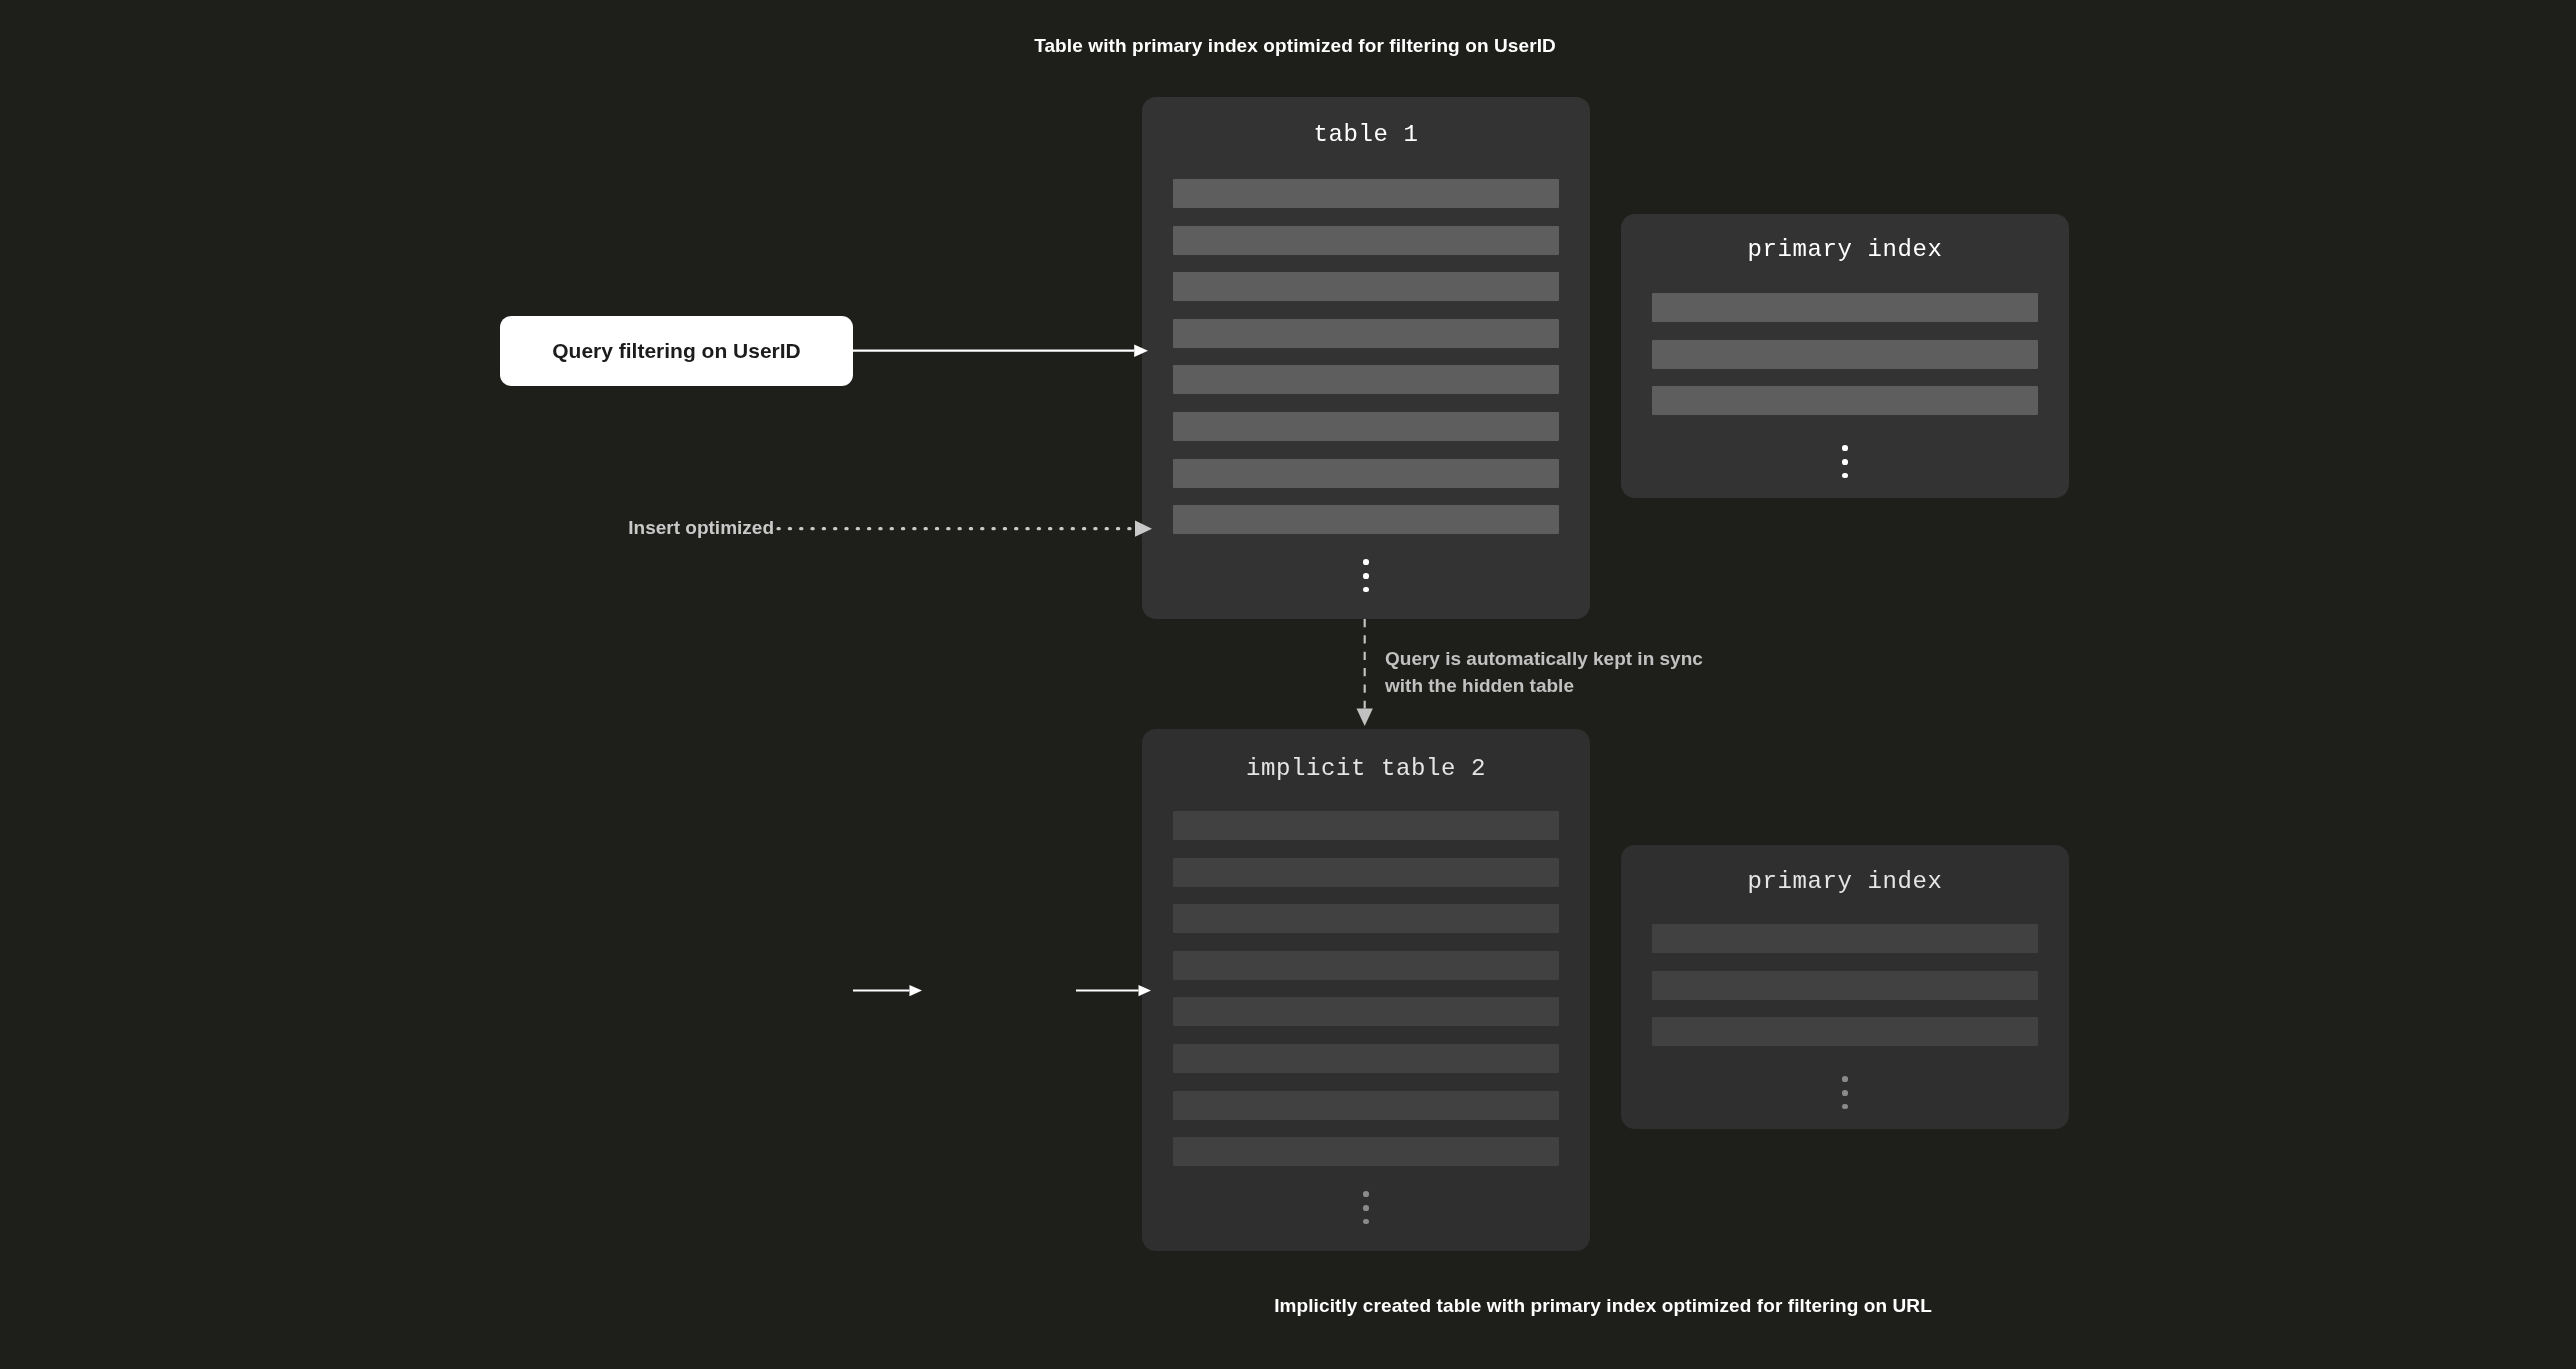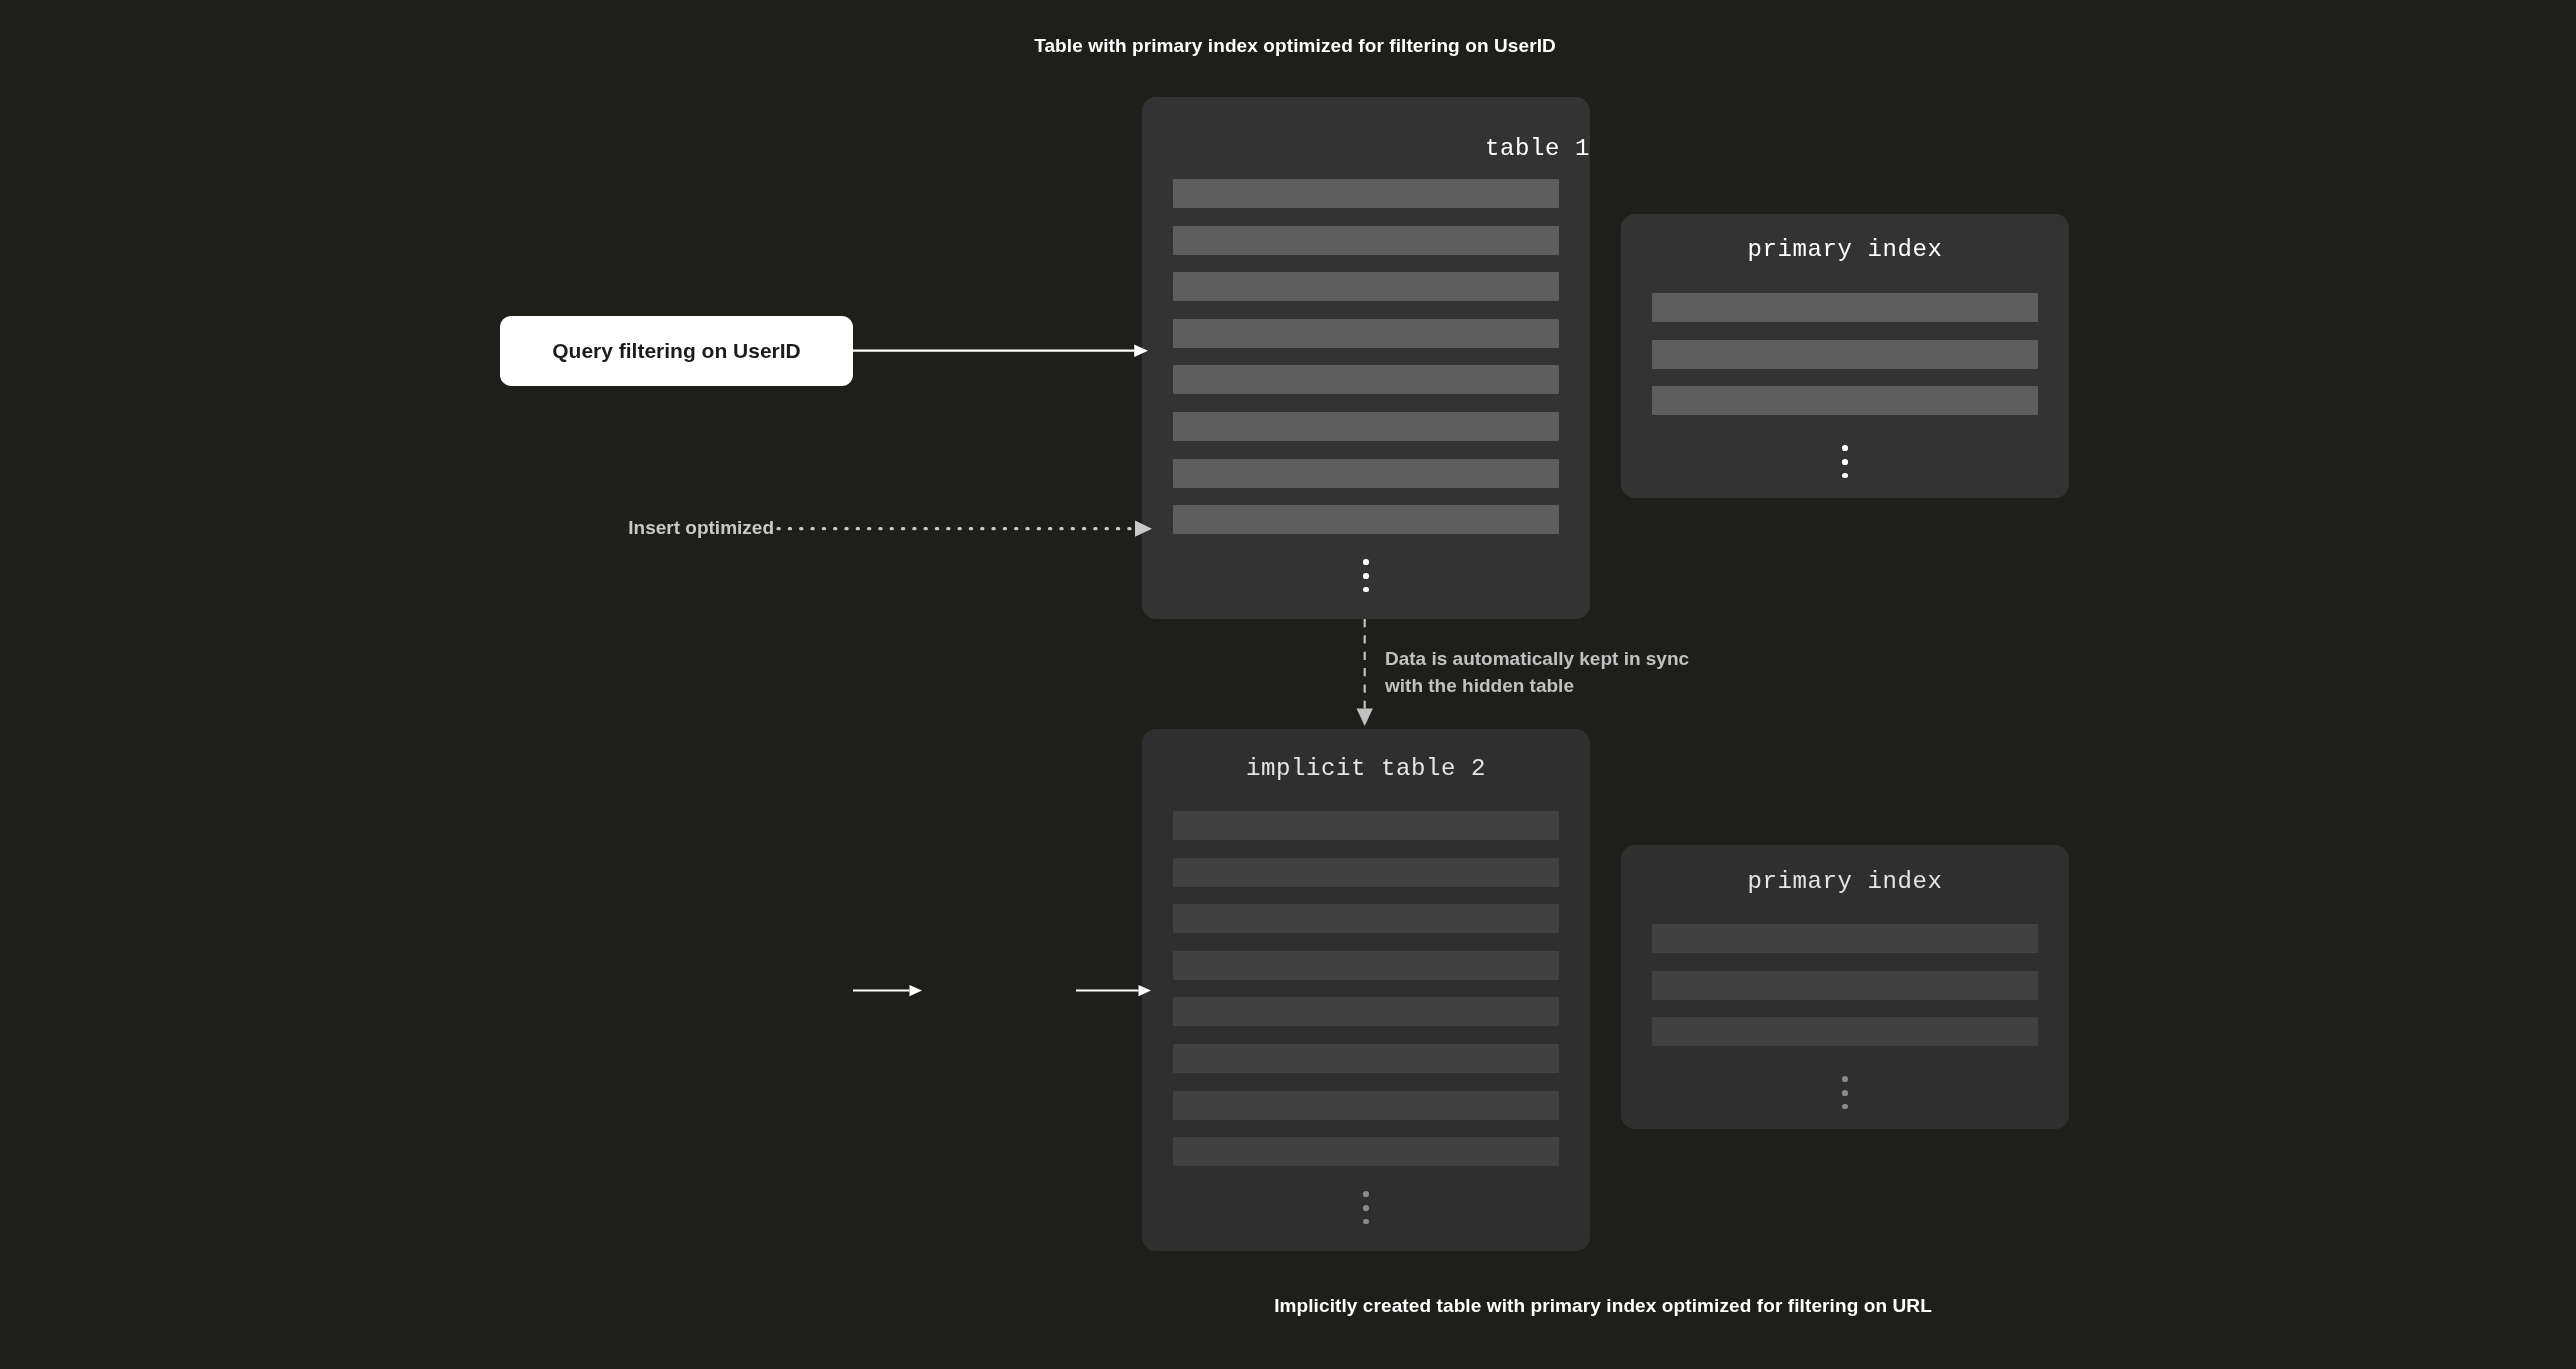--- a/index.html
+++ b/index.html
@@ -99,21 +99,21 @@
   #table-2 .ellipsis { top: 1191px; }
 
   #primary-index-2 { left: 1621px; top: 845px; width: 448px; height: 284px; }
   #primary-index-2 .card-title { top: 868px; }
   #primary-index-2 .rows { top: 924px; padding: 0 31px; }
   #primary-index-2 .row  { margin-bottom: 17.6px; }
   #primary-index-2 .ellipsis { top: 1076px; }
 
   
   .card > .card-title, .card > .rows, .card > .ellipsis { position: absolute; }
-  #table-1 > .card-title { top: 38px; text-align: right; }
+  #table-1 > .card-title { top: 24px; }
   #table-1 > .rows       { top: 82px; }
   #table-1 > .ellipsis   { top: 462px; }
 
   #primary-index-1 > .card-title { top: 22px; }
   #primary-index-1 > .rows       { top: 79px; }
   #primary-index-1 > .ellipsis   { top: 231px; }
 
   #table-2 > .card-title { top: 26.4px; }
   #table-2 > .rows       { top: 82px; }
   #table-2 > .ellipsis   { top: 462px; }
@@ -281,21 +281,21 @@
       <polygon points="568,4 595,17 568,30" fill="#c9c9c9"></polygon>
     </svg>
   </div>
 
   <div class="conn" id="arrow-sync">
     <svg viewBox="0 0 34 170" preserveAspectRatio="none">
       <line x1="17" y1="0" x2="17" y2="142" stroke="#c1c1c1" stroke-width="3.5" stroke-dasharray="13 13"></line>
       <polygon points="4,142 30,142 17,170" fill="#c1c1c1"></polygon>
     </svg>
   </div>
-  <div id="label-sync">Data is automatically kept in sync
+  <div id="label-sync">Query is automatically kept in sync
 with the hidden table</div>
 
   <div class="conn" id="arrow-query-mv">
     <svg viewBox="0 0 110 24" preserveAspectRatio="none">
       <line x1="0" y1="12" x2="90" y2="12" stroke="#ffffff" stroke-width="3.5"></line>
       <polygon points="90,3 110,12 90,21" fill="#ffffff"></polygon>
     </svg>
   </div>
 
   <div class="conn" id="arrow-mv-table2">

